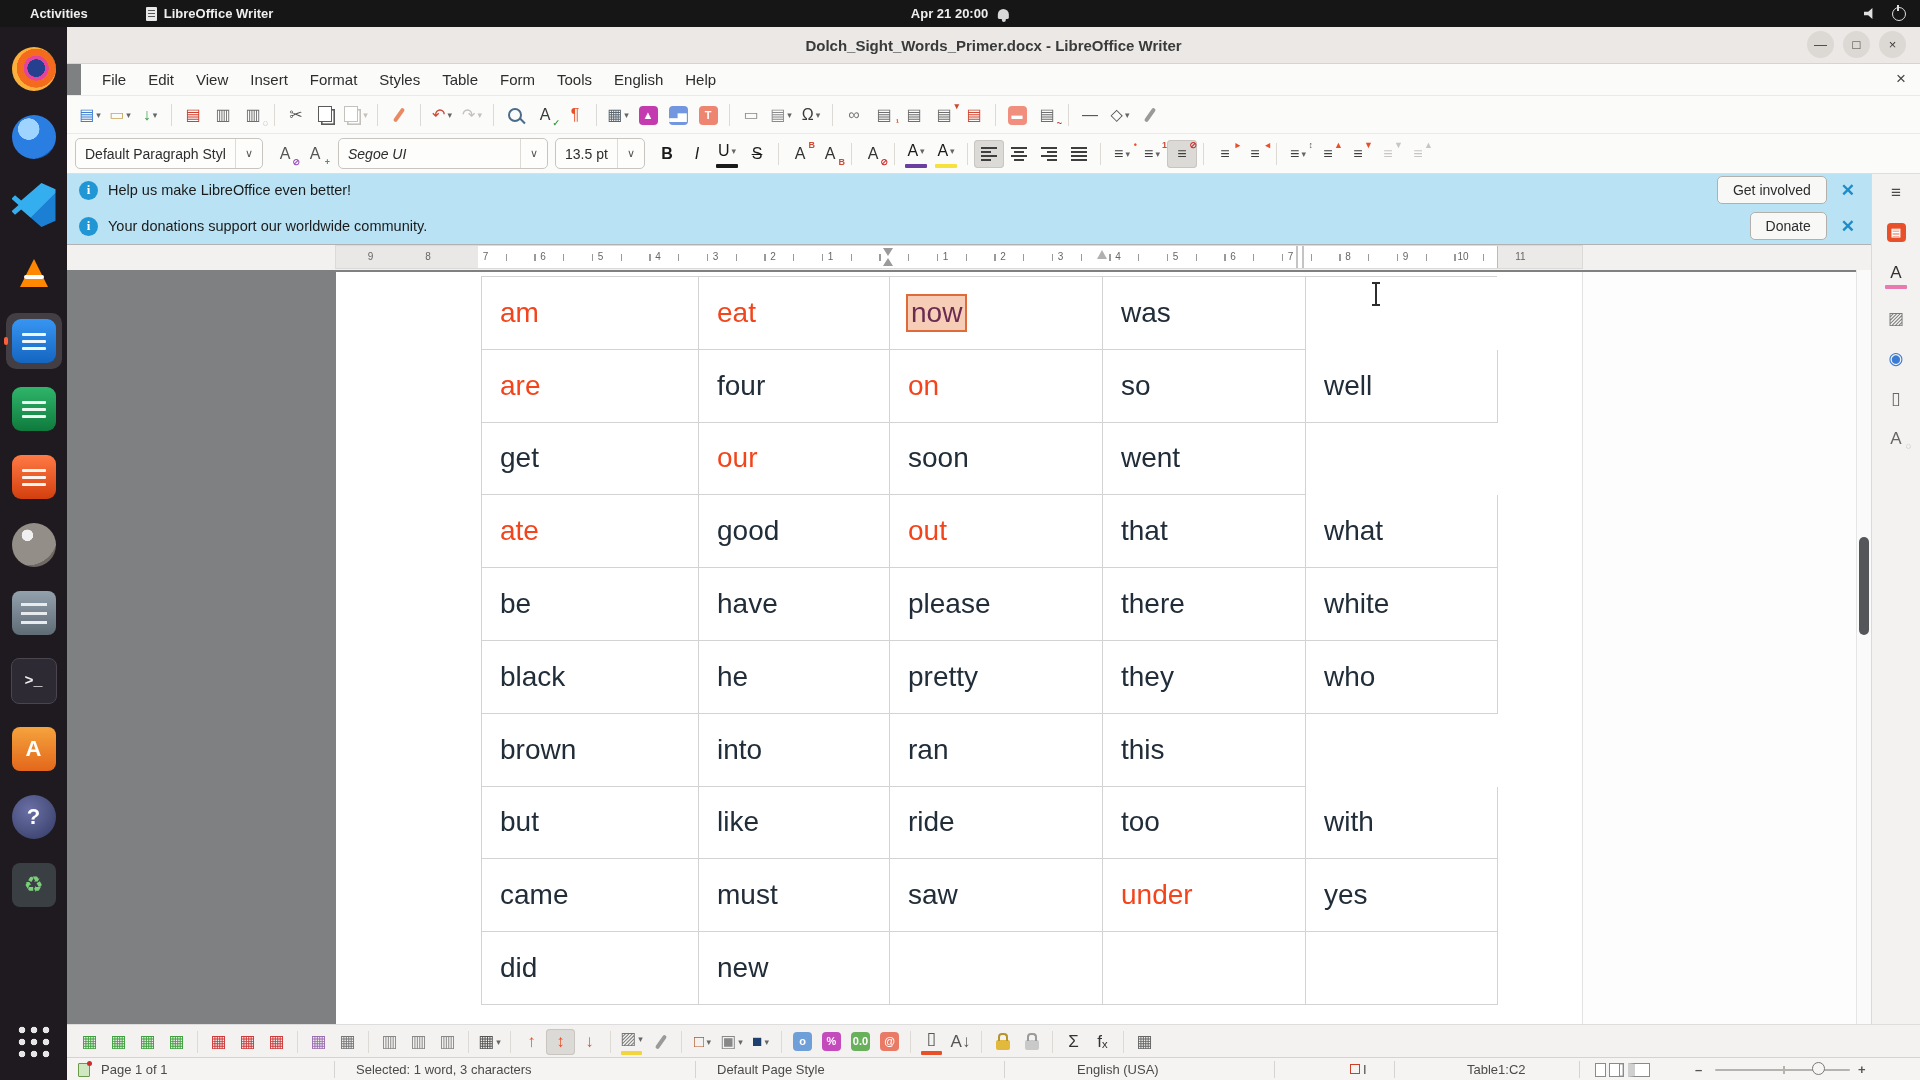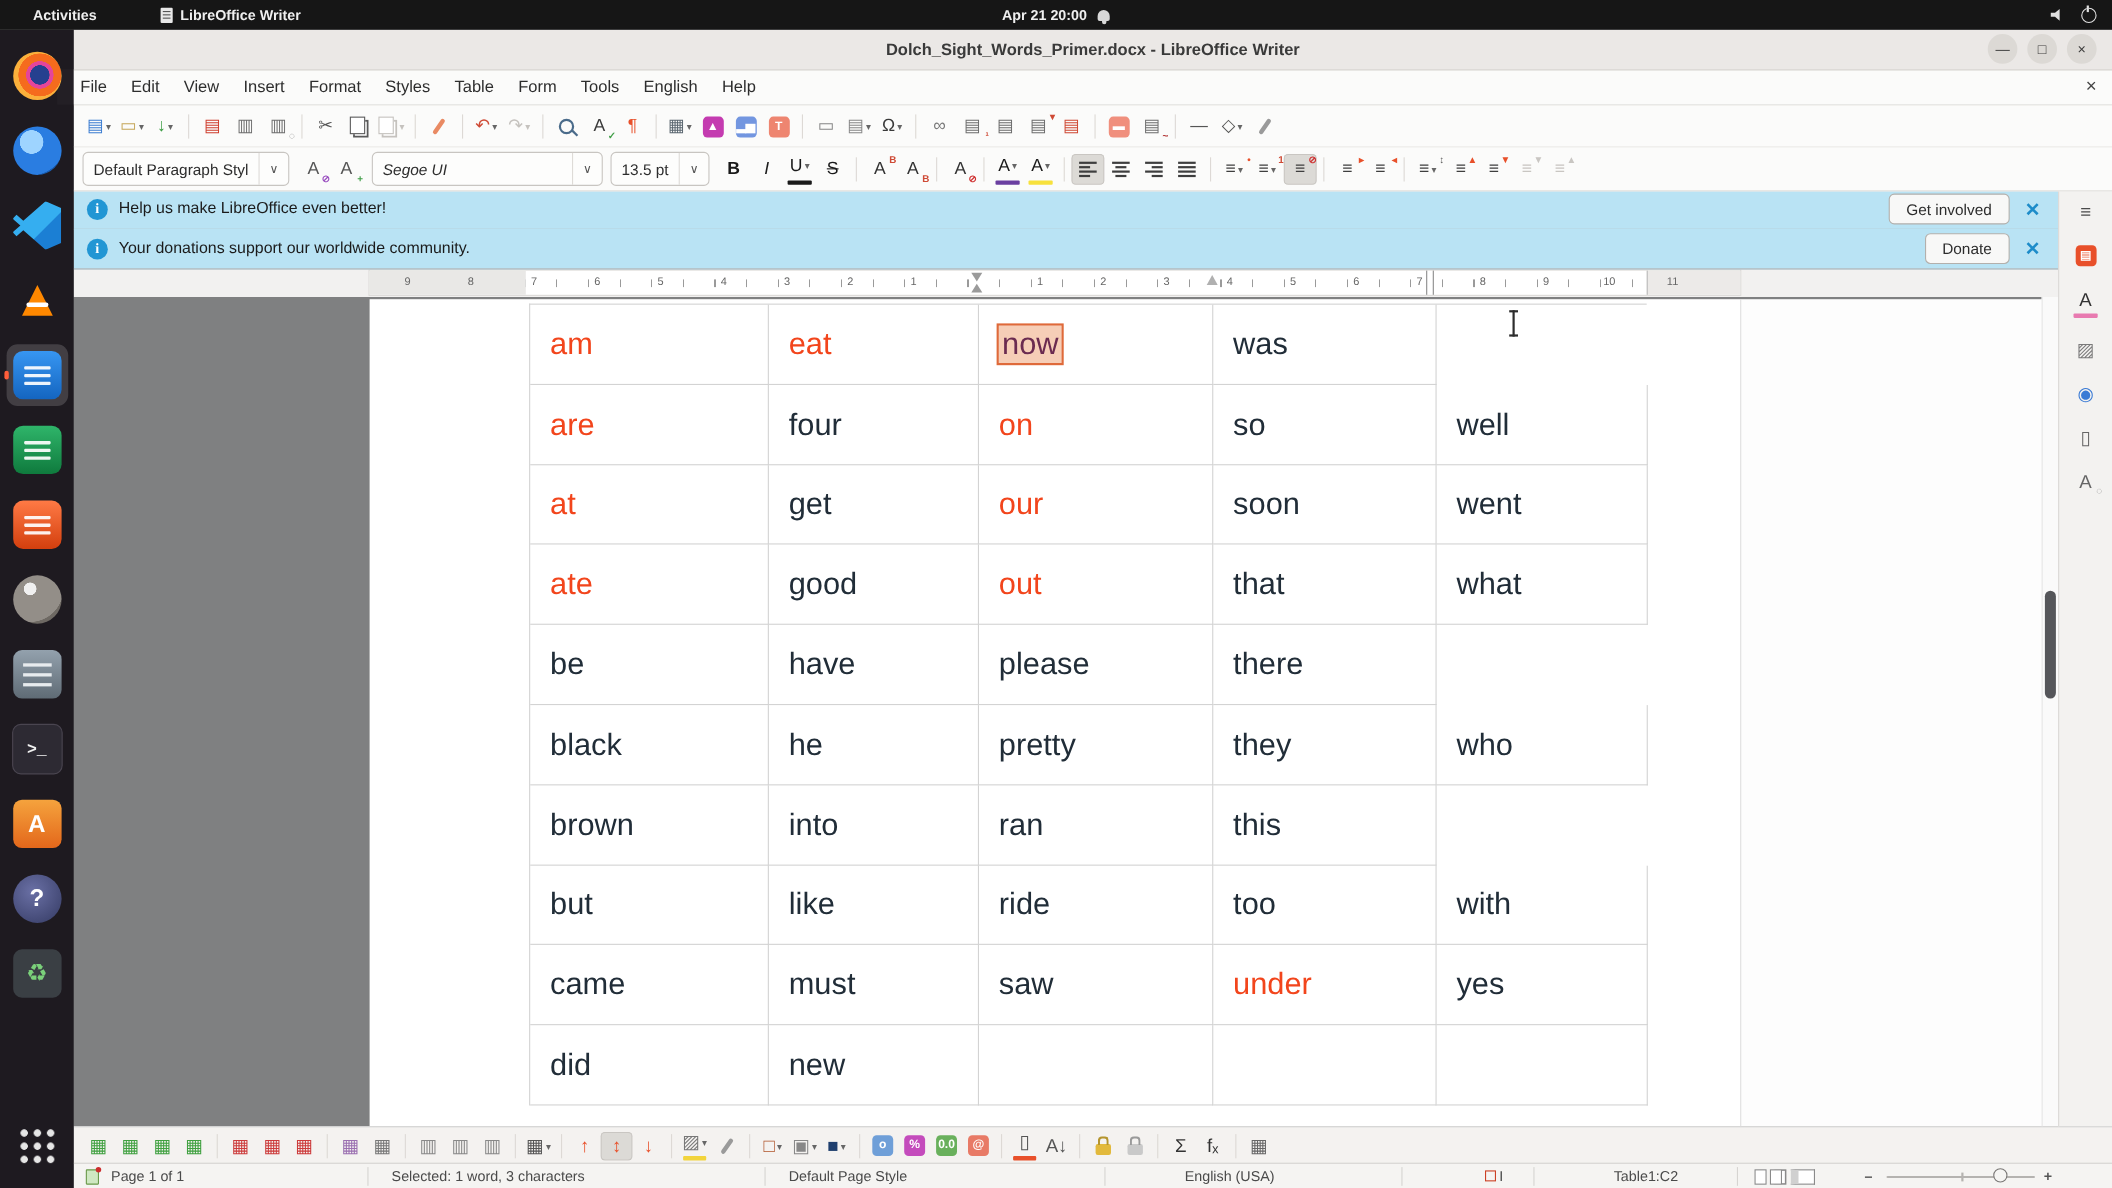--- a/index.html
+++ b/index.html
@@ -45,21 +45,21 @@
   .dk-help{border-radius:50%;background:radial-gradient(circle at 40% 35%,#6a70a5,#343a63);color:#fff;font-size:22px;font-weight:700}
   .dk-trash{border-radius:8px;background:#3a3f44;color:#7ad07a;font-size:22px}
   .dk-grid{width:32px;height:32px;background:radial-gradient(circle,#e6e6e6 3px,transparent 3.6px);background-size:12px 12px;background-position:center}
 
   
   .titlebar{position:absolute;left:67px;top:27px;right:0;height:36px;background:#ebe8e6;border-bottom:1px solid #d8d4d0;display:flex;align-items:center;justify-content:center;z-index:20}
   .title{font-size:15px;font-weight:700;color:#3a3a3a}
   .winbtns{position:absolute;right:14px;top:4px;display:flex;gap:9px}
   .wbtn{width:27px;height:27px;border-radius:50%;background:#dcd9d5;color:#3c3c3c;display:flex;align-items:center;justify-content:center;font-size:13px;line-height:1}
 
-  .menubar{position:absolute;left:52px;top:63px;right:0;height:32px;background:#fbfbfa;display:flex;align-items:center;padding-left:10px;font-size:15px;color:#2d2d2d;z-index:19}
+  .menubar{position:absolute;left:81px;top:63px;right:0;height:32px;background:#fbfbfa;display:flex;align-items:center;padding-left:10px;font-size:15px;color:#2d2d2d;z-index:19}
   .menu-item{padding:5px 11px;border-radius:4px}
   .menu-close{position:absolute;right:14px;font-size:17px;color:#444}
 
   .toolbar{position:absolute;left:67px;right:0;background:#fbfbfa;display:flex;align-items:center;padding-left:8px;z-index:18}
   .toolbar1{top:95px;height:38px;border-top:1px solid #eceae7}
   .toolbar2{top:133px;height:39px;border-top:1px solid #eceae7;border-bottom:1px solid #e0dedb}
   .tbtn{height:28px;min-width:26px;display:flex;align-items:center;justify-content:center;border-radius:4px;position:relative;padding:0 2px;gap:1px}
   .tbtn.pressed{background:#dcdad6;box-shadow:inset 0 0 0 1px #c9c6c2}
   .tbtn .g{font-size:16px;line-height:1;display:flex;align-items:center;justify-content:center;position:relative}
   .tbtn .g.tile{width:19px;height:19px;border-radius:4px;font-size:11px;font-weight:700}
@@ -566,23 +566,20 @@
             </div>
             <div class="tcell">
               <span class="w">so</span>
             </div>
             <div class="tcell">
               <span class="w">well</span>
             </div>
           </div>
           <div class="trow">
             <div class="tcell">
-              <span class="w accent">at</span>
-            </div>
-            <div class="tcell">
               <span class="w">get</span>
             </div>
             <div class="tcell">
               <span class="w accent">our</span>
             </div>
             <div class="tcell">
               <span class="w">soon</span>
             </div>
             <div class="tcell">
               <span class="w">went</span>
@@ -610,20 +607,23 @@
               <span class="w">be</span>
             </div>
             <div class="tcell">
               <span class="w">have</span>
             </div>
             <div class="tcell">
               <span class="w">please</span>
             </div>
             <div class="tcell">
               <span class="w">there</span>
+            </div>
+            <div class="tcell">
+              <span class="w">white</span>
             </div>
           </div>
           <div class="trow">
             <div class="tcell">
               <span class="w">black</span>
             </div>
             <div class="tcell">
               <span class="w">he</span>
             </div>
             <div class="tcell">

